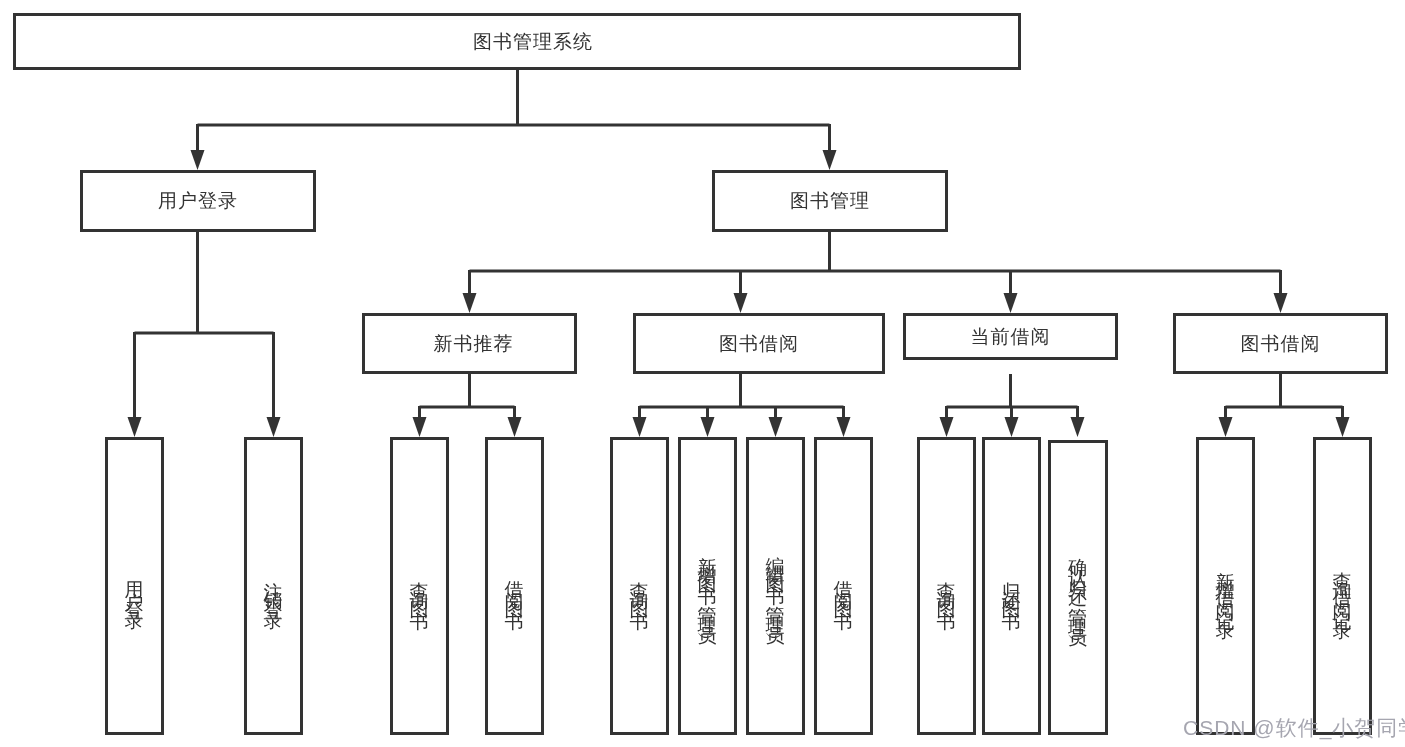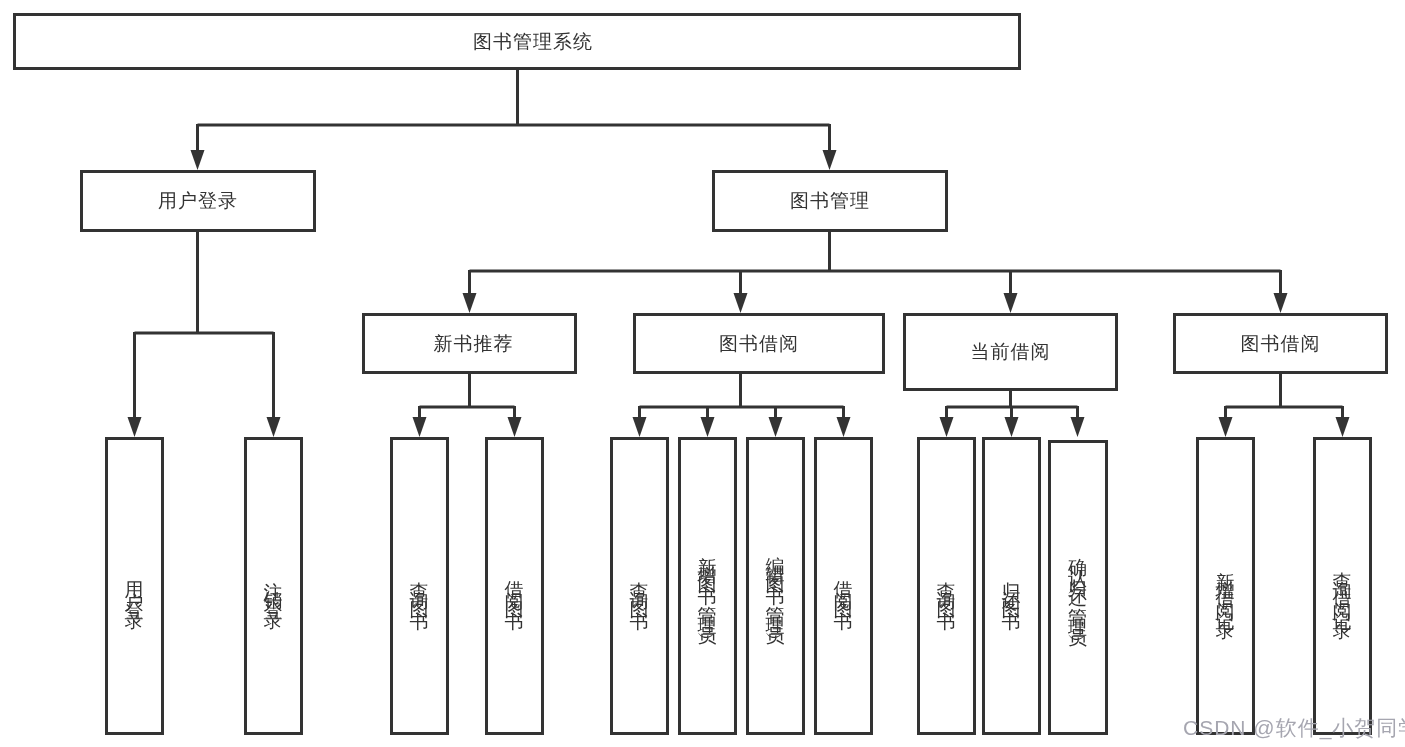--- a/index.html
+++ b/index.html
@@ -140,21 +140,21 @@
       <path class="ah" d="M1335.5 417 h14 l-7 20 z"></path>
   </svg>
 
   <div class="hbox root" style="left:13px; top:13px; width:1008px; height:57px;padding-left:32px;">图书管理系统</div>
 
   <div class="hbox" style="left:80px; top:170px; width:236px; height:62px;">用户登录</div>
   <div class="hbox" style="left:712px; top:170px; width:236px; height:62px;">图书管理</div>
 
   <div class="hbox" style="left:362px; top:313px; width:215px; height:61px;padding-left:8px;">新书推荐</div>
   <div class="hbox" style="left:633px; top:313px; width:252px; height:61px;text-align:right;">图书借阅</div>
-  <div class="hbox" style="left:903px; top:313px; width:215px; height:78px;">当前借阅</div>
+  <div class="hbox" style="left:903px; top:313px; width:215px; height:47px;">当前借阅</div>
   <div class="hbox" style="left:1173px; top:313px; width:215px; height:61px;">图书借阅</div>
 
   <div class="leaf" style="left:105px; top:437px; width:59px; height:298px;">
       <span>用户登录</span>
     </div>
   <div class="leaf" style="left:244px; top:437px; width:59px; height:298px;">
       <span>注销登录</span>
     </div>
 
   <div class="leaf" style="left:390px; top:437px; width:59px; height:298px;">

